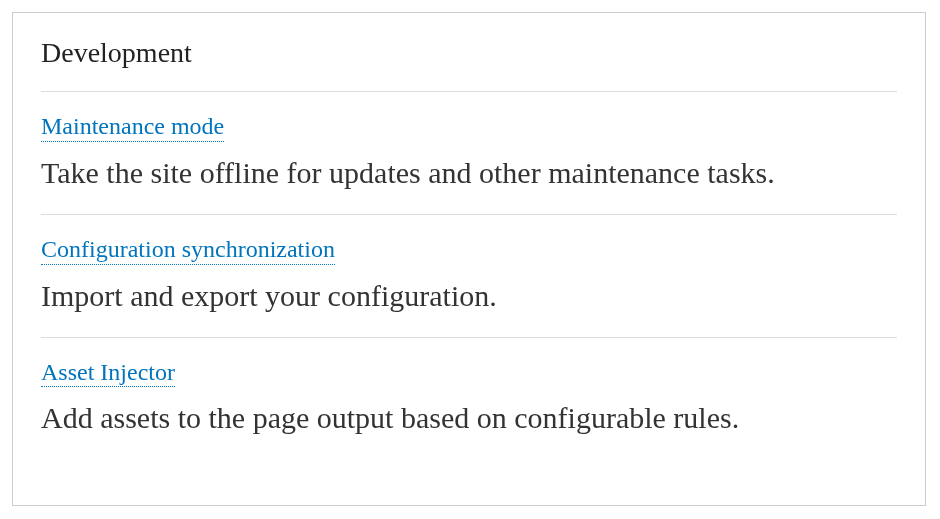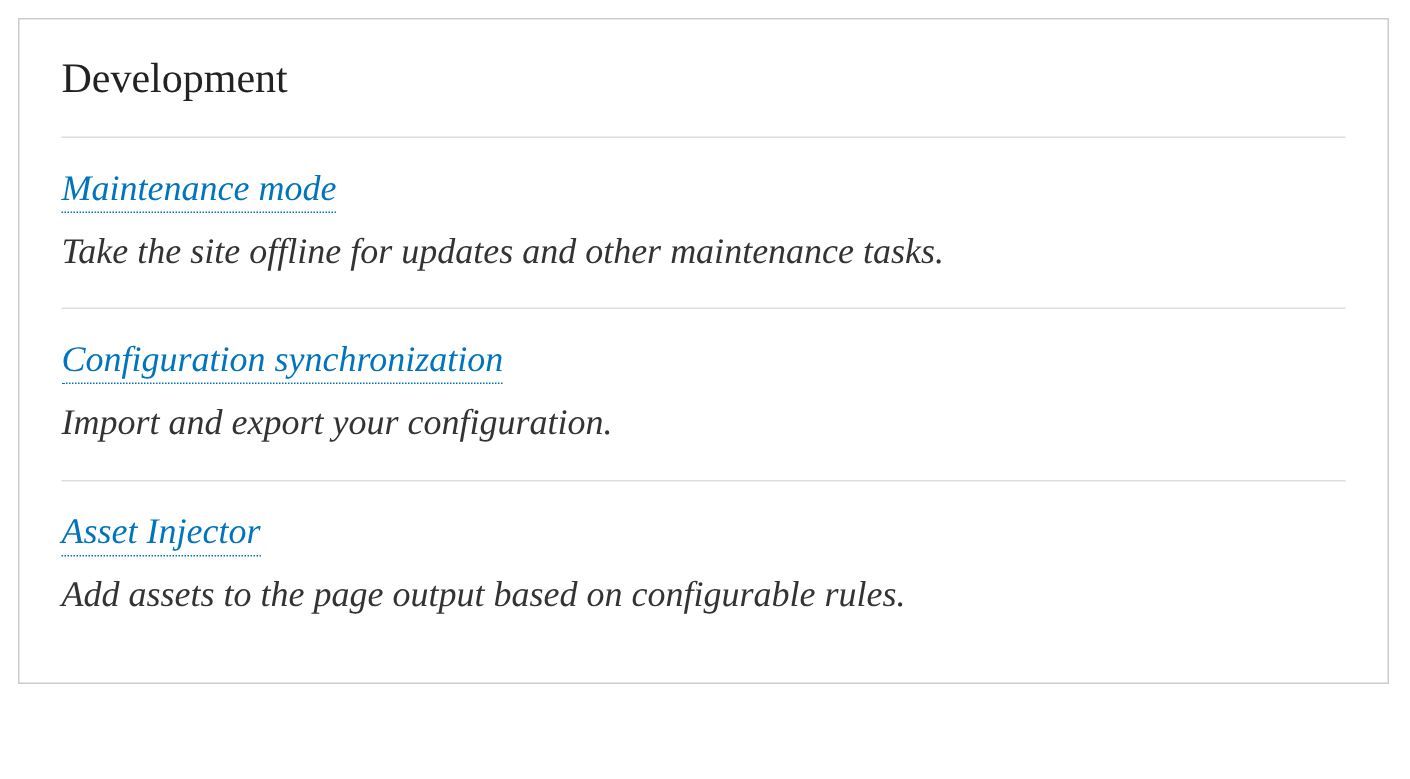--- a/index.html
+++ b/index.html
@@ -9,51 +9,50 @@
     }
     body {
       font-family: Georgia, 'Times New Roman', serif;
       background: #ffffff;
       padding: 12px;
     }
     .panel {
       border: 1px solid #ccc;
       padding: 24px 28px 28px 28px;
       width: 914px;
-      height: 444px;
+      height: 494px;
     }
     .panel-title {
       font-size: 28px;
       color: #222;
       font-weight: normal;
       padding-bottom: 22px;
       border-bottom: 1px solid #ddd;
     }
     .item {
       padding: 20px 0 20px 0;
       border-bottom: 1px solid #ddd;
-      font-style: italic;
     }
     .item:last-child {
       border-bottom: none;
       padding-bottom: 0;
     }
     .item-link {
       color: #0074bd;
       font-size: 24px;
       text-decoration: none;
       border-bottom: 1px dotted #0074bd;
       display: inline-block;
       line-height: 1.2;
       margin-bottom: 10px;
       cursor: pointer;
     }
     .item-desc {
       color: #333;
-      font-size: 24px;
+      font-size: 30px;
       line-height: 1.4;
     }
   </style>
 </head>
 <body>
 
 <div class="panel">
   <h2 class="panel-title">Development</h2>
 
   <div class="item">

